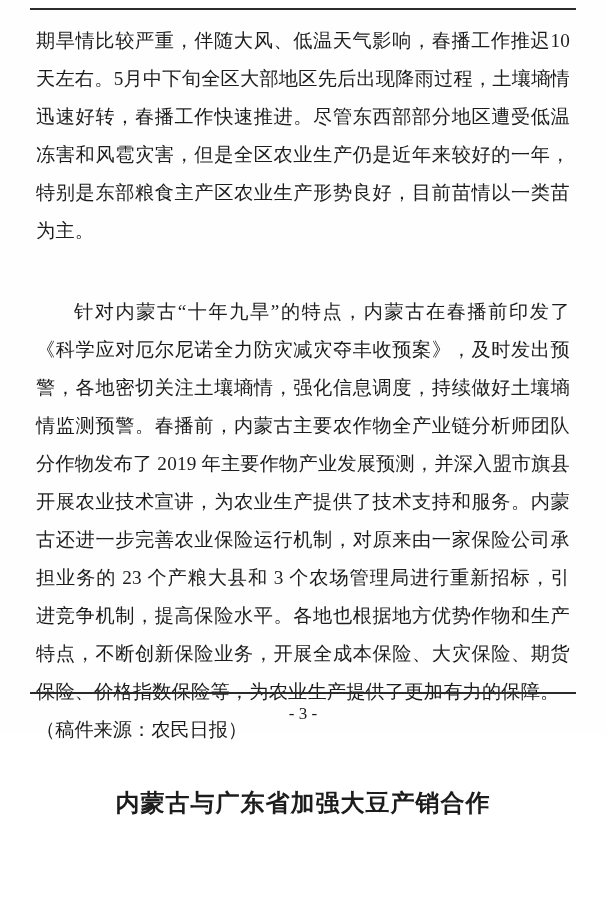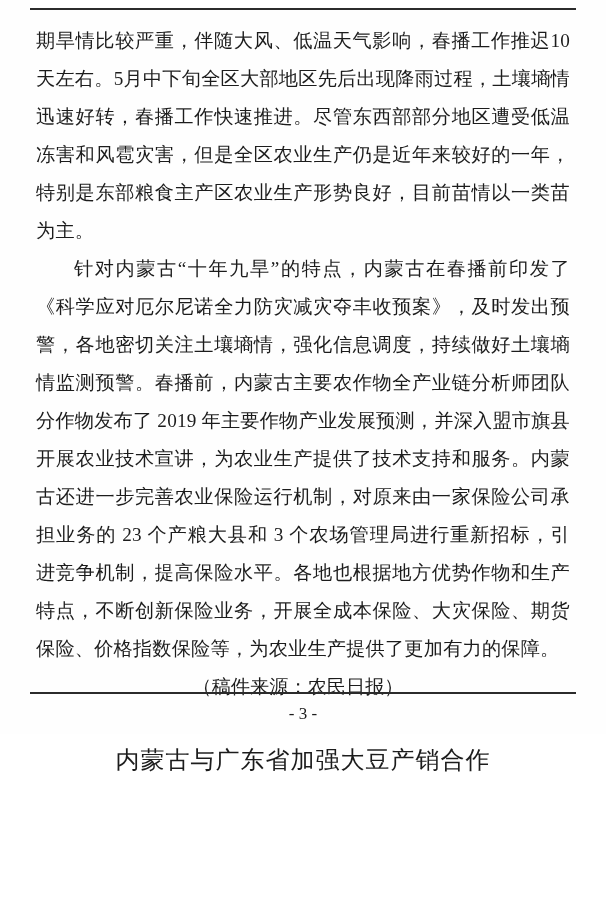--- a/index.html
+++ b/index.html
@@ -49,35 +49,36 @@
     font-size: 19.2px;
     line-height: 38px;
     text-align: justify;
     text-justify: inter-ideograph;
     letter-spacing: 0.2px;
     text-indent: 0;
     font-family: "Liberation Serif", "DejaVu Serif", serif;
   }
   p.indent {
     text-indent: 38px;
+    margin-top: 43px;
   }
   .gap-small { height: 6px; }
   .gap-blank { height: 34px; }
   .source-line {
     margin: 0;
     font-size: 19.2px;
     line-height: 38px;
-    text-align: center;
+    text-align: left;
     padding-right: 10px;
   }
   .section-title {
     margin: 0;
     font-size: 24px;
     line-height: 40px;
-    font-weight: normal;
+    font-weight: bold;
     text-align: center;
     letter-spacing: 1px;
     font-family: "Liberation Serif", "DejaVu Serif", serif;
   }
   .page-number {
     position: absolute;
     left: 0;
     right: 0;
     bottom: 8px;
     text-align: center;

